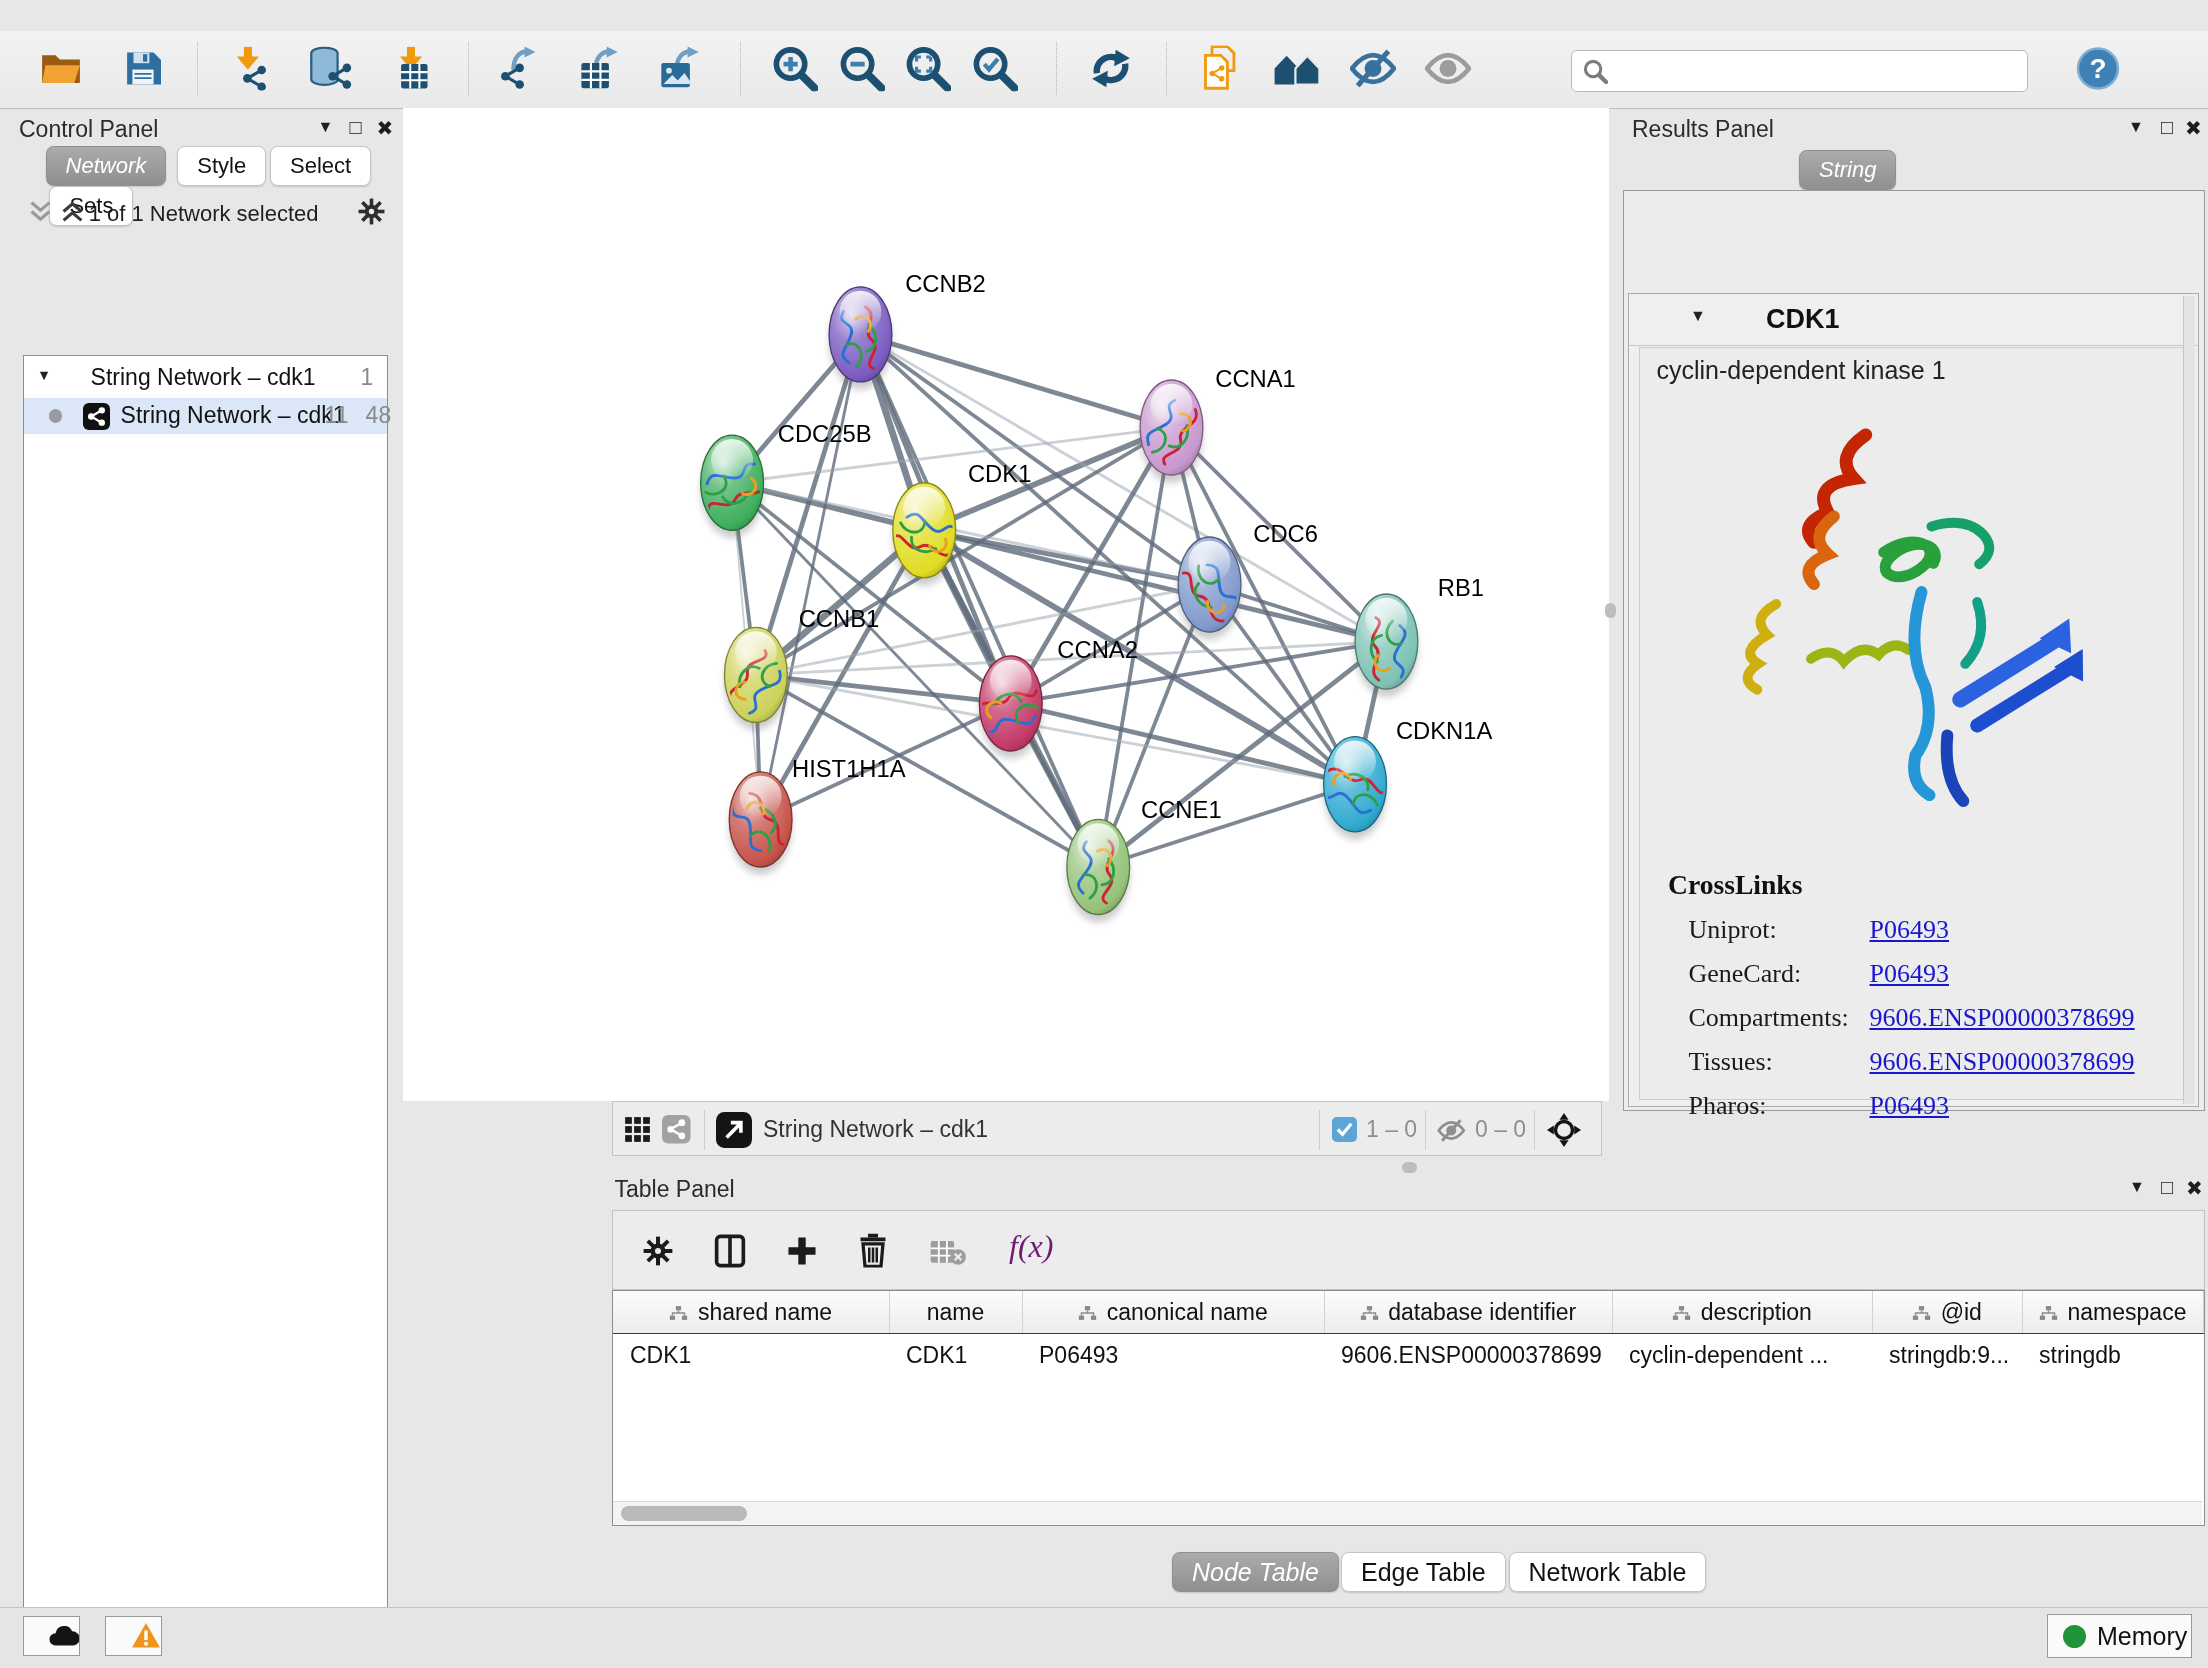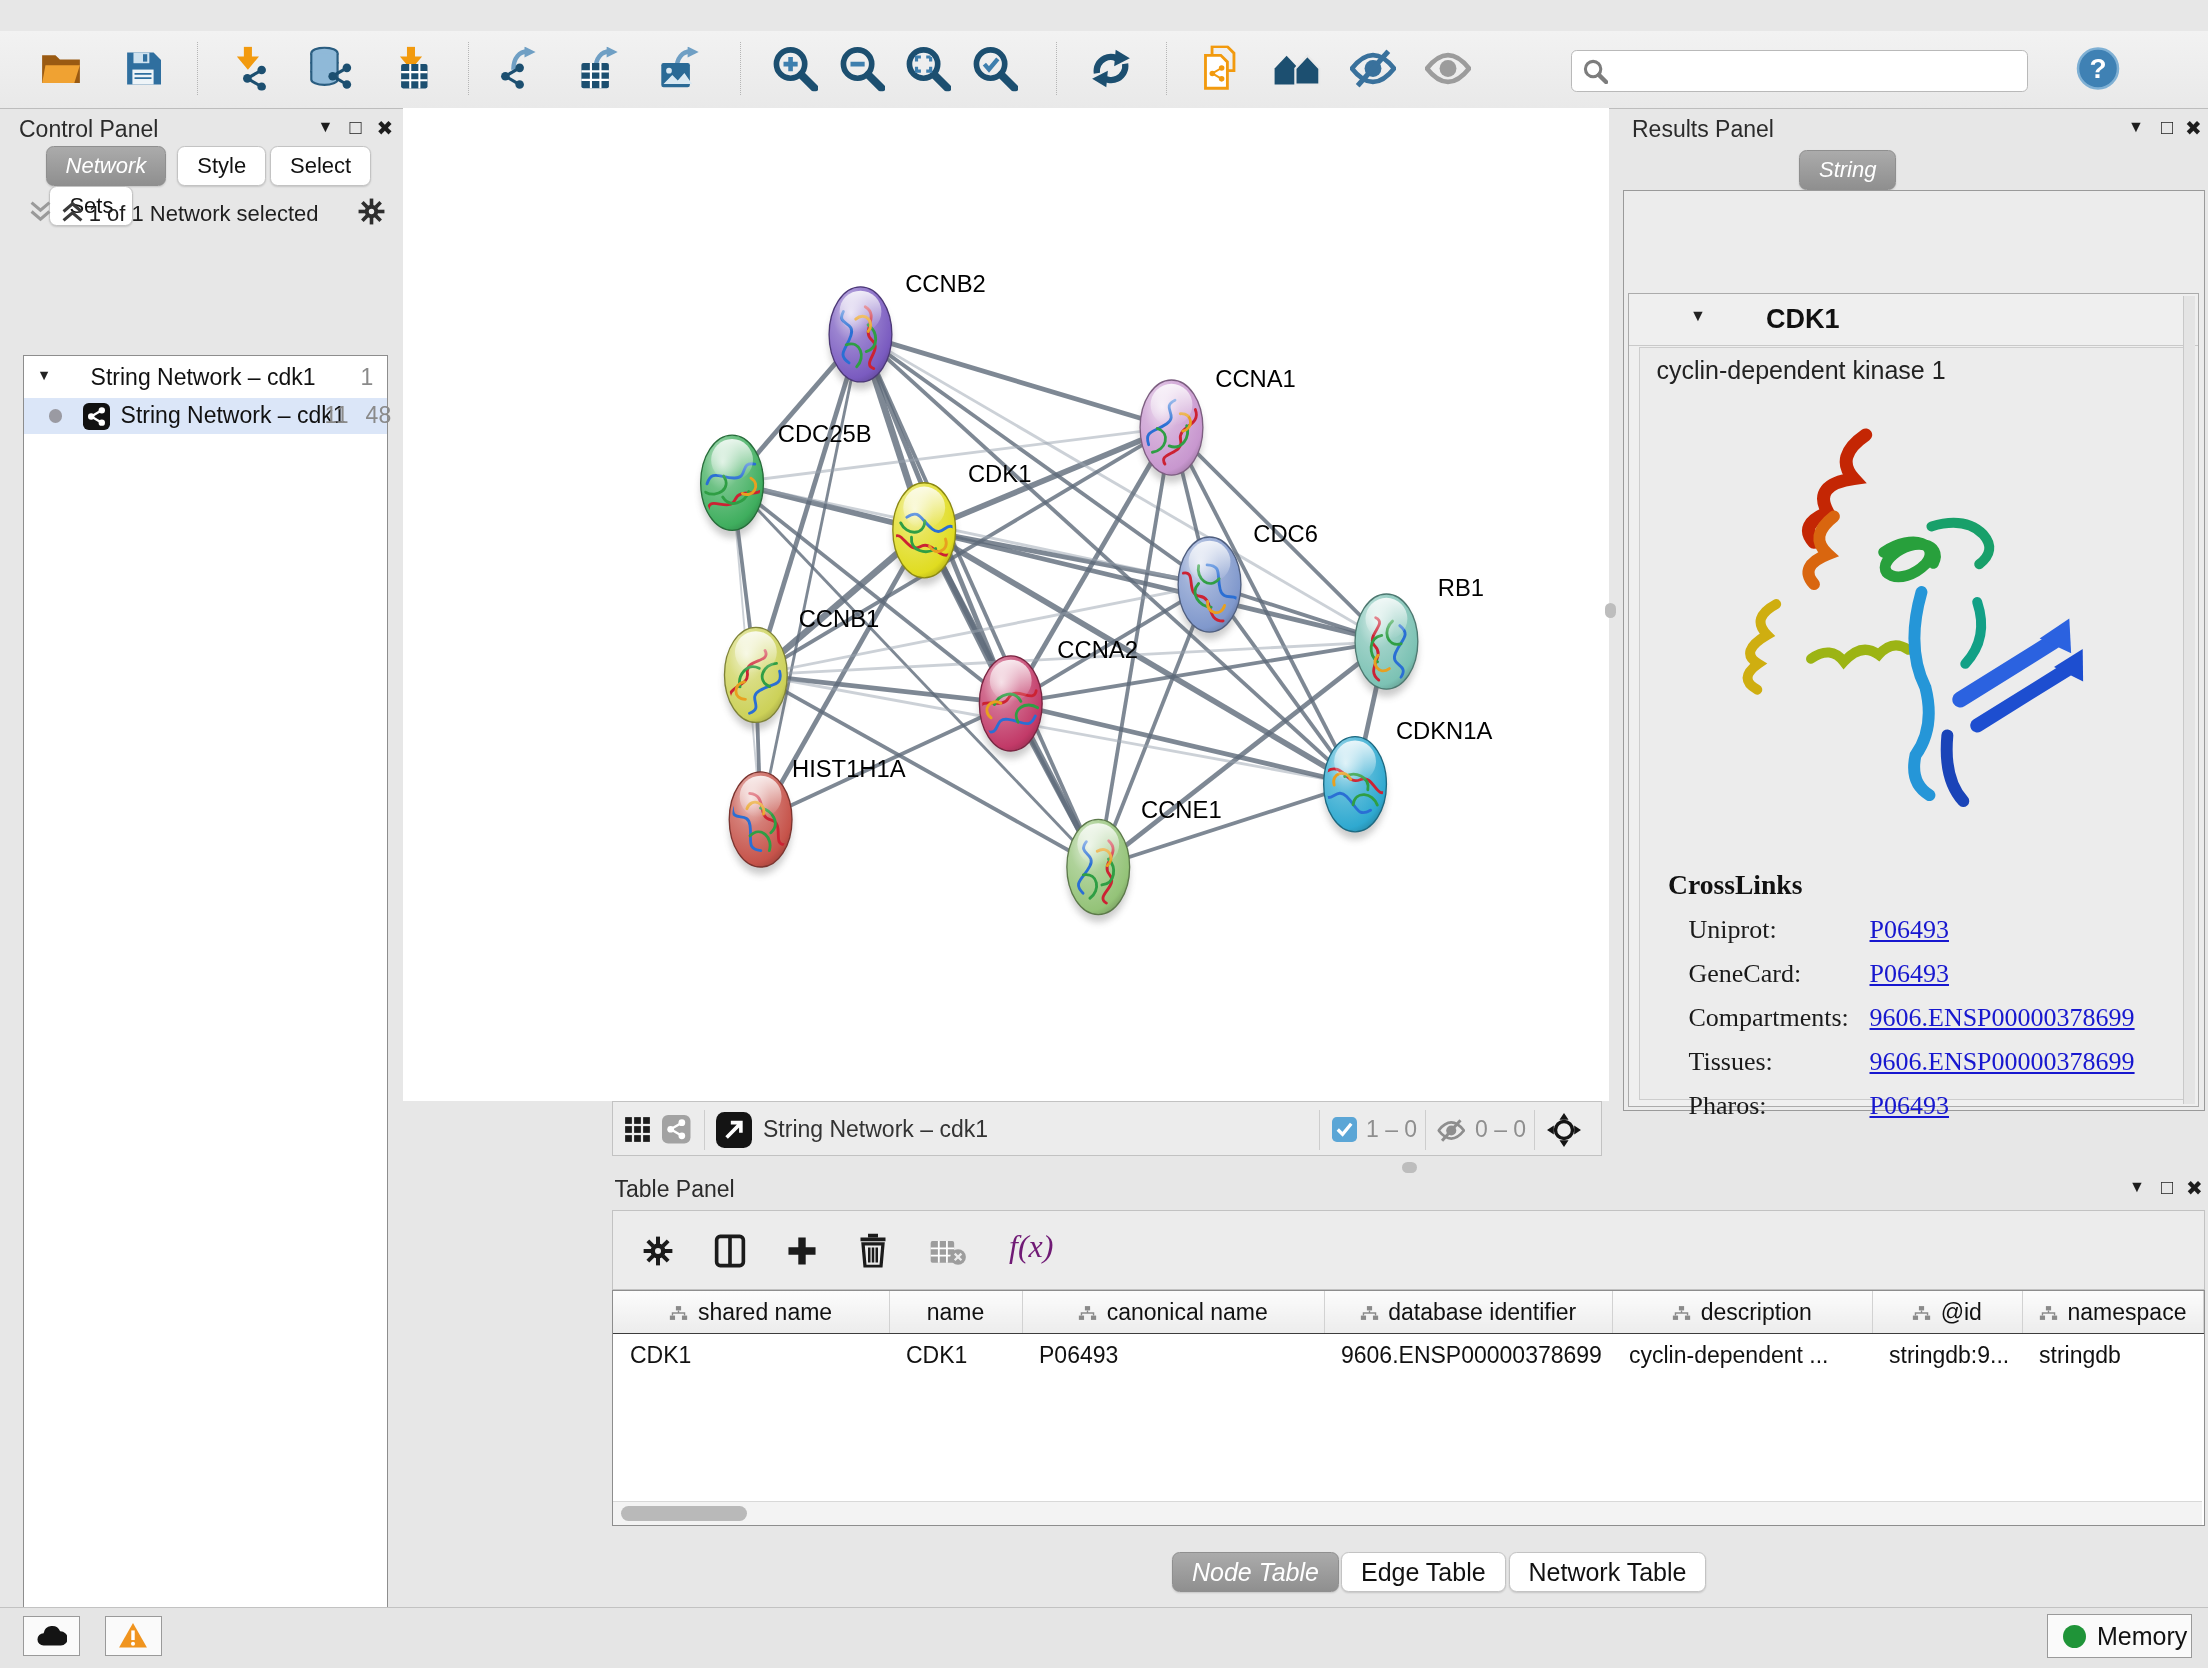--- a/index.html
+++ b/index.html
@@ -63,21 +63,21 @@
   #tp-table th{height:40px;background:linear-gradient(#fcfcfc,#ececec);
     border-bottom:1.9px solid #3c3c3c;border-right:1px solid #d2d2d2;
     font-size:23px;font-weight:normal;color:#111;white-space:nowrap;overflow:hidden;}
   #tp-table td{height:40px;font-size:23px;color:#111;padding-left:17px;
     white-space:nowrap;overflow:hidden;}
   #hscroll{left:613px;top:1501px;width:1589px;height:23px;background:#f3f3f3;
     border-top:1px solid #d8d8d8;}
   #hthumb{left:7.6px;top:3.8px;width:126px;height:15px;background:#b9b9b9;border-radius:7.6px;}
   
   #statusbar{left:0;top:1607px;width:2208px;height:61px;background:#e5e5e5;
-    border-top:1px solid #c2c2c2;}
+    border-top:1px solid #c2c2c2;text-align:right;}
   .sb-btn{position:absolute;top:7.6px;height:40px;background:#fafafa;
     border:1.9px solid #9a9a9a;box-sizing:border-box;cursor:pointer;}
   .splitter-dot{position:absolute;background:#bdbdbd;border-radius:5.7px;}
   text{font-family:"Liberation Sans",sans-serif;}
 </style>
 </head>
 <body>
 
 <div id="app">
 

